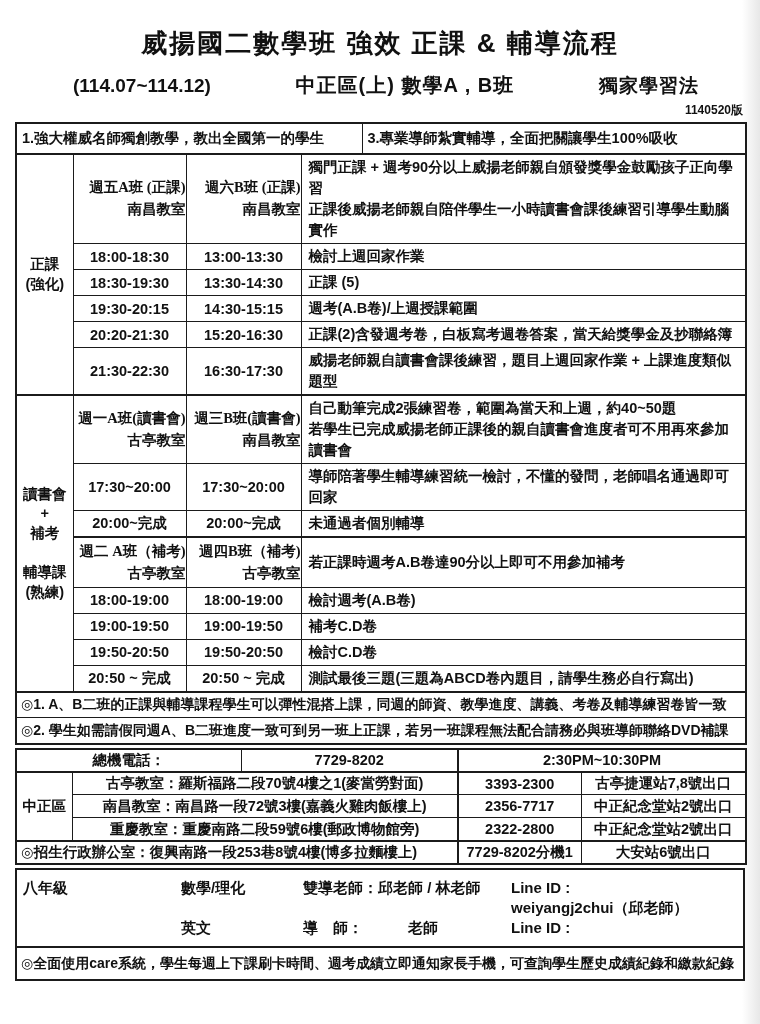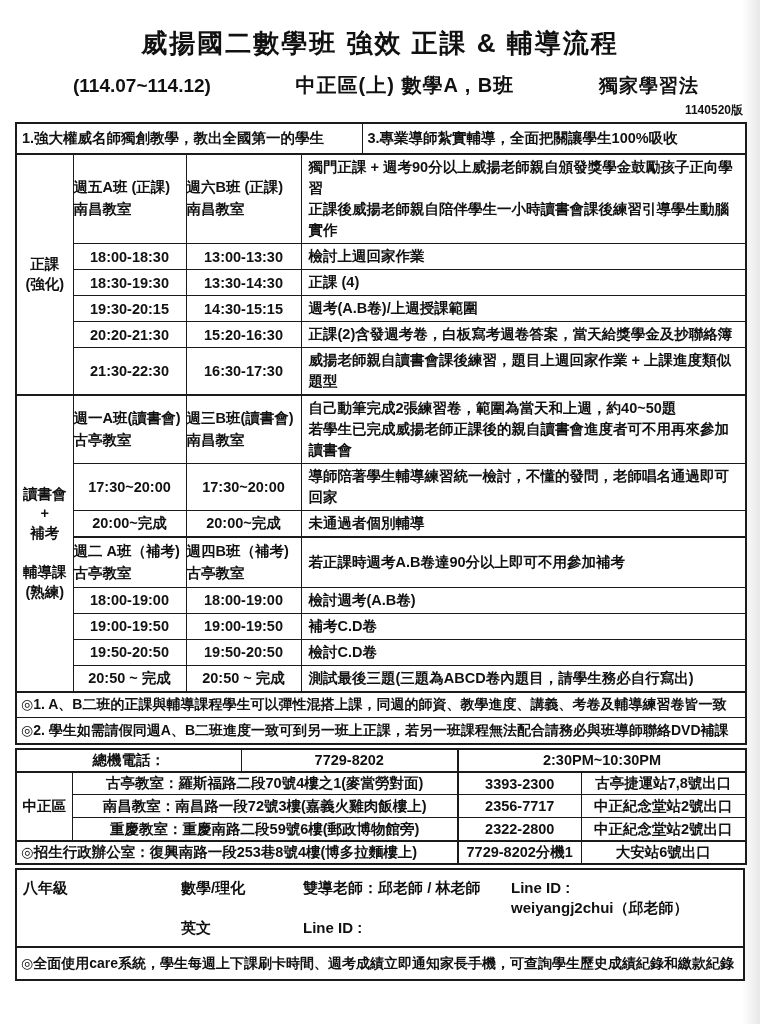--- a/index.html
+++ b/index.html
@@ -21,21 +21,21 @@
   
   table { border-collapse:collapse; table-layout:fixed; width:730px; background:#fff; }
   td { border:1px solid #1b1b1b; vertical-align:middle; }
   
   .points { border:2px solid #1b1b1b; }
   .points td { height:31px; font-size:14.5px; font-weight:bold; padding:0 5px; white-space:nowrap; overflow:hidden; }
   
   .schedule { border:2px solid #1b1b1b; margin-top:-2px; }
   .schedule td { font-size:14.5px;border-radius:16px; }
   .side { text-align:center; font-weight:bold; white-space:pre-line; font-size:15px; line-height:1.35; }
-  .cls  { text-align:left; font-weight:bold; white-space:pre-line; line-height:1.5; font-size:14px; }
+  .cls  { text-align:right; font-weight:bold; white-space:pre-line; line-height:1.5; font-size:14px;font-family:Liberation Serif, serif; }
   .time { text-align:center; font-weight:bold; font-size:15px; }
   .desc { padding:2px 7px; white-space:pre-line; line-height:1.45; font-weight:bold; }
   tr.h-reg    td { height:60px; }
   tr.t25      td { height:25px; }
   tr.h-study  td { height:65px; }
   tr.h-makeup td { height:50px; }
   tr.sec td { border-top:2px solid #1b1b1b; }
   tr.note td { height:26px; padding:0 4px; font-size:14px; font-weight:bold;
     white-space:nowrap; overflow:hidden; }
   
@@ -104,21 +104,21 @@
 正課後威揚老師親自陪伴學生一小時讀書會課後練習引導學生動腦實作</td>
     </tr>
     <tr class="t25">
       <td class="time">18:00-18:30</td>
       <td class="time">13:00-13:30</td>
       <td class="desc">檢討上週回家作業</td>
     </tr>
     <tr class="t25">
       <td class="time">18:30-19:30</td>
       <td class="time">13:30-14:30</td>
-      <td class="desc">正課 (4)</td>
+      <td class="desc">正課 (5)</td>
     </tr>
     <tr class="t25">
       <td class="time">19:30-20:15</td>
       <td class="time">14:30-15:15</td>
       <td class="desc">週考(A.B卷)/上週授課範圍</td>
     </tr>
     <tr class="t25">
       <td class="time">20:20-21:30</td>
       <td class="time">15:20-16:30</td>
       <td class="desc">正課(2)含發週考卷，白板寫考週卷答案，當天給獎學金及抄聯絡簿</td>
@@ -237,20 +237,21 @@
     </div>
     <div class="g-row">
       <span class="g-cell"></span>
       <span class="g-cell"></span>
       <span class="g-cell"></span>
       <span class="g-cell">weiyangj2chui（邱老師）</span>
     </div>
     <div class="g-row">
       <span class="g-cell"></span>
       <span class="g-cell">英文</span>
+      <span class="g-cell">導　師：　　　老師</span>
       <span class="g-cell">Line ID :</span>
     </div>
   </div>
 
   <div class="footer-box">
     <div class="footer-line">◎全面使用care系統，學生每週上下課刷卡時間、週考成績立即通知家長手機，可查詢學生歷史成績紀錄和繳款紀錄</div>
 
   </div>
 
 </div>

